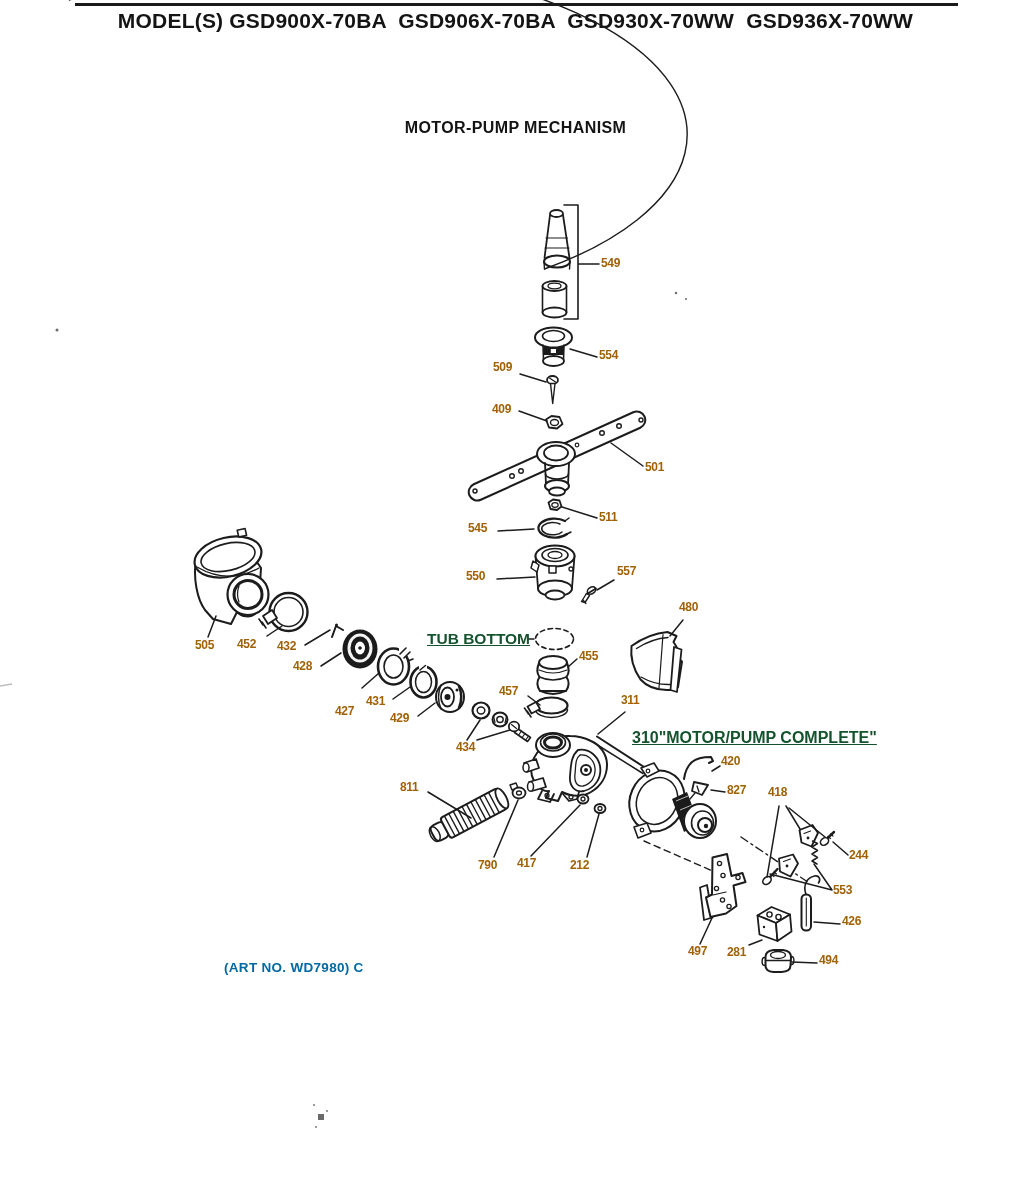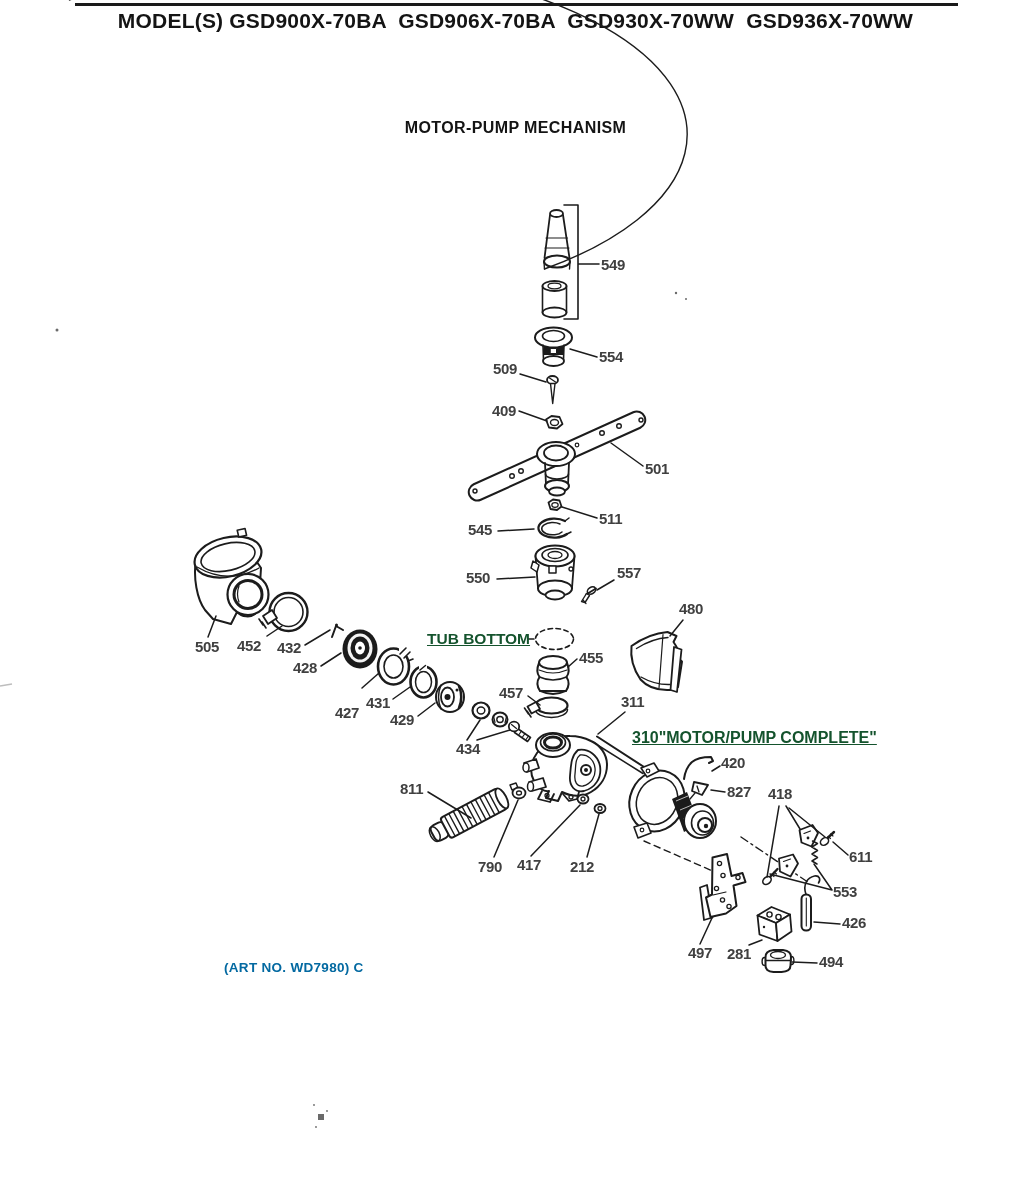--- a/index.html
+++ b/index.html
@@ -11,22 +11,22 @@
   .rule { position:absolute; top:3px; left:75px; width:883px; height:3px; background:#1a1a1a; }
   .models {
     position:absolute; top:9px; left:0; width:100%; text-align:center;
     font-size:21px; font-weight:bold; letter-spacing:0.2px; white-space:pre;
   }
   .subtitle {
     position:absolute; top:103px; left:0; width:100%; text-align:center;
     font-size:16px; font-weight:bold; letter-spacing:0.4px;margin-top:16px;
   }
   .plabel {
-    position:absolute; font-weight:bold; font-size:15px; line-height:1;
-    letter-spacing:-0.3px; white-space:nowrap; color:#404040;
+    position:absolute; font-weight:bold; font-size:12px; line-height:1;
+    letter-spacing:-0.3px; white-space:nowrap; color:#a16207;
   }
   .callout { position:absolute; font-weight:bold; font-size:15.5px; line-height:1; white-space:pre; color:#14532d;text-decoration:underline; }
   .artno { position:absolute; left:224px; top:960px; font-size:13.5px; font-weight:bold; letter-spacing:0.3px; color:#0369a1; }
   svg.diagram { position:absolute; left:0; top:0; }
   .o { fill:none; stroke:#1c1c1c; stroke-linecap:round; stroke-linejoin:round; }
   .w { fill:#ffffff; stroke:#1c1c1c; stroke-linecap:round; stroke-linejoin:round; }
   .d { fill:#1b1b1b; stroke:none; }
 </style>
 </head>
 <body>
@@ -409,21 +409,21 @@
   <div class="plabel" style="left:579px;top:650px">455</div>
   <div class="plabel" style="left:499px;top:685px">457</div>
   <div class="plabel" style="left:621px;top:694px">311</div>
   <div class="plabel" style="left:400px;top:781px">811</div>
   <div class="plabel" style="left:478px;top:859px">790</div>
   <div class="plabel" style="left:517px;top:857px">417</div>
   <div class="plabel" style="left:570px;top:859px">212</div>
   <div class="plabel" style="left:721px;top:755px">420</div>
   <div class="plabel" style="left:727px;top:784px">827</div>
   <div class="plabel" style="left:768px;top:786px">418</div>
-  <div class="plabel" style="left:849px;top:849px">611</div>
+  <div class="plabel" style="left:849px;top:849px">244</div>
   <div class="plabel" style="left:833px;top:884px">553</div>
   <div class="plabel" style="left:842px;top:915px">426</div>
   <div class="plabel" style="left:688px;top:945px">497</div>
   <div class="plabel" style="left:727px;top:946px">281</div>
   <div class="plabel" style="left:819px;top:954px">494</div>
 
   <div class="callout" style="left:427px;top:631px">TUB BOTTOM</div>
   <div class="callout" style="left:632px;top:730px;font-size:16px">310"MOTOR/PUMP COMPLETE"</div>
 
   <div class="artno">(ART NO. WD7980) C</div>

